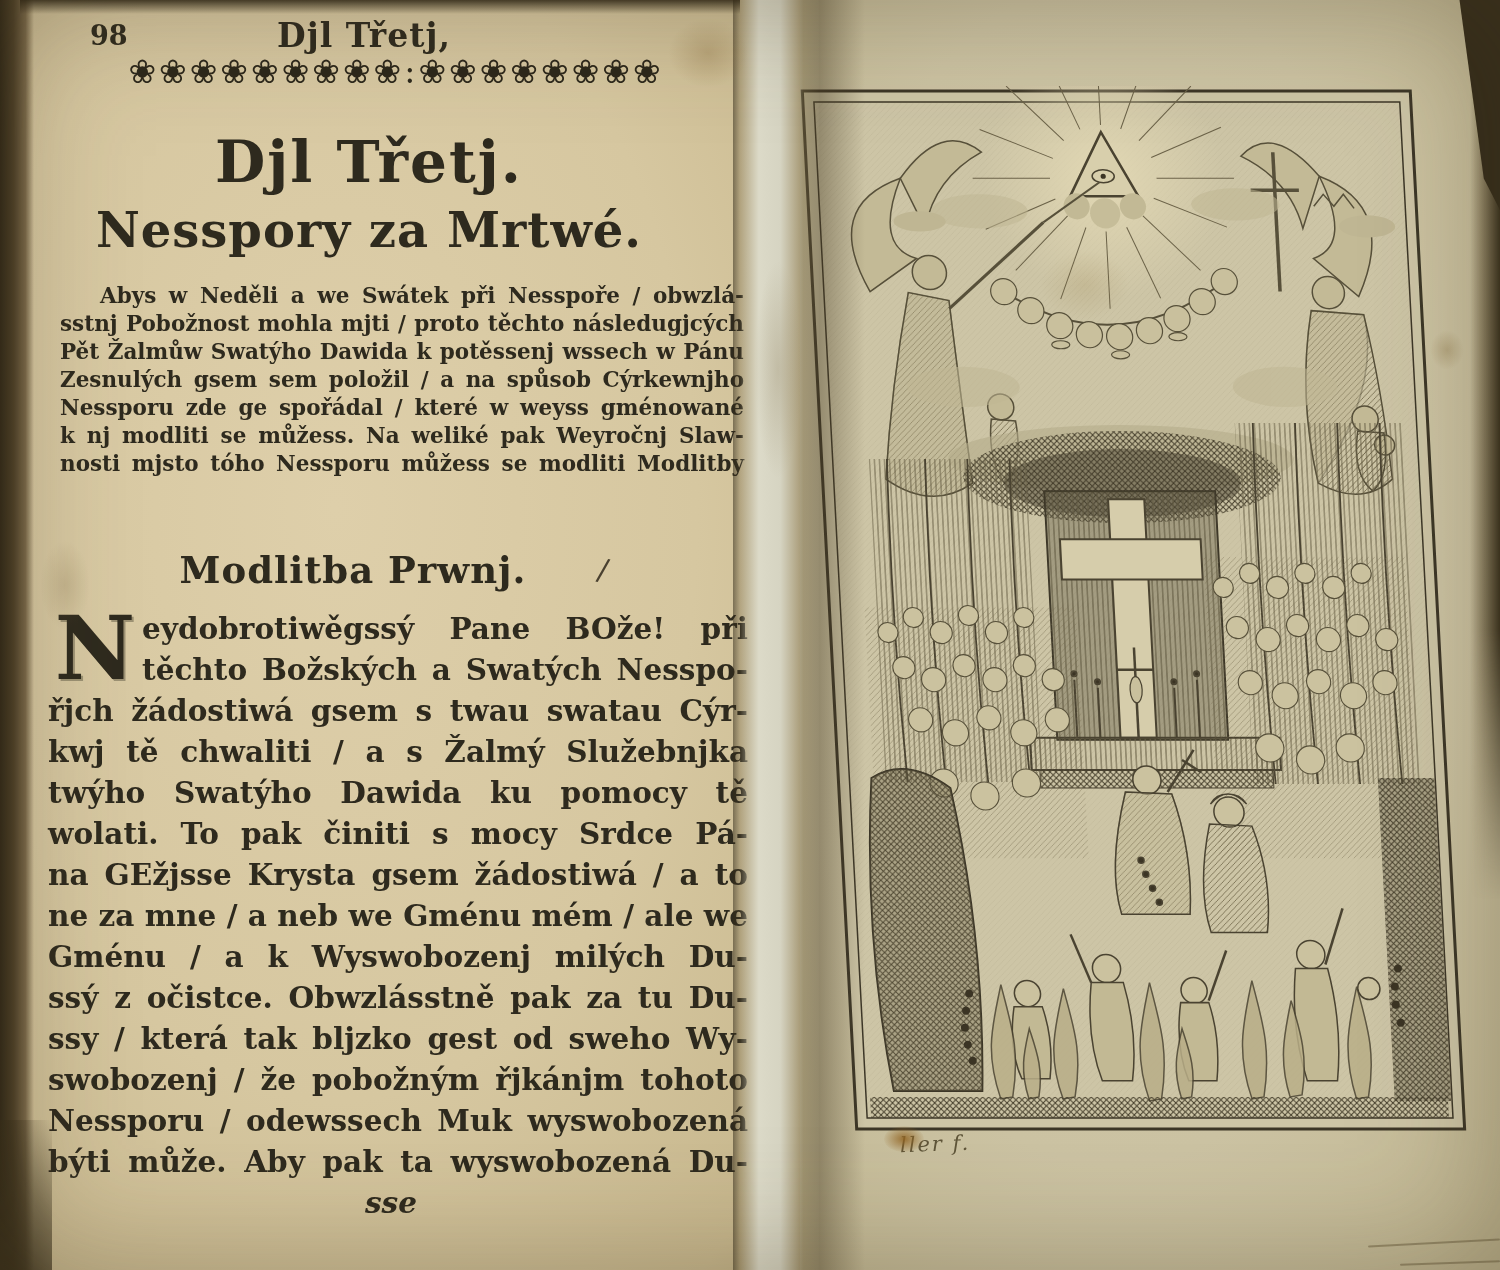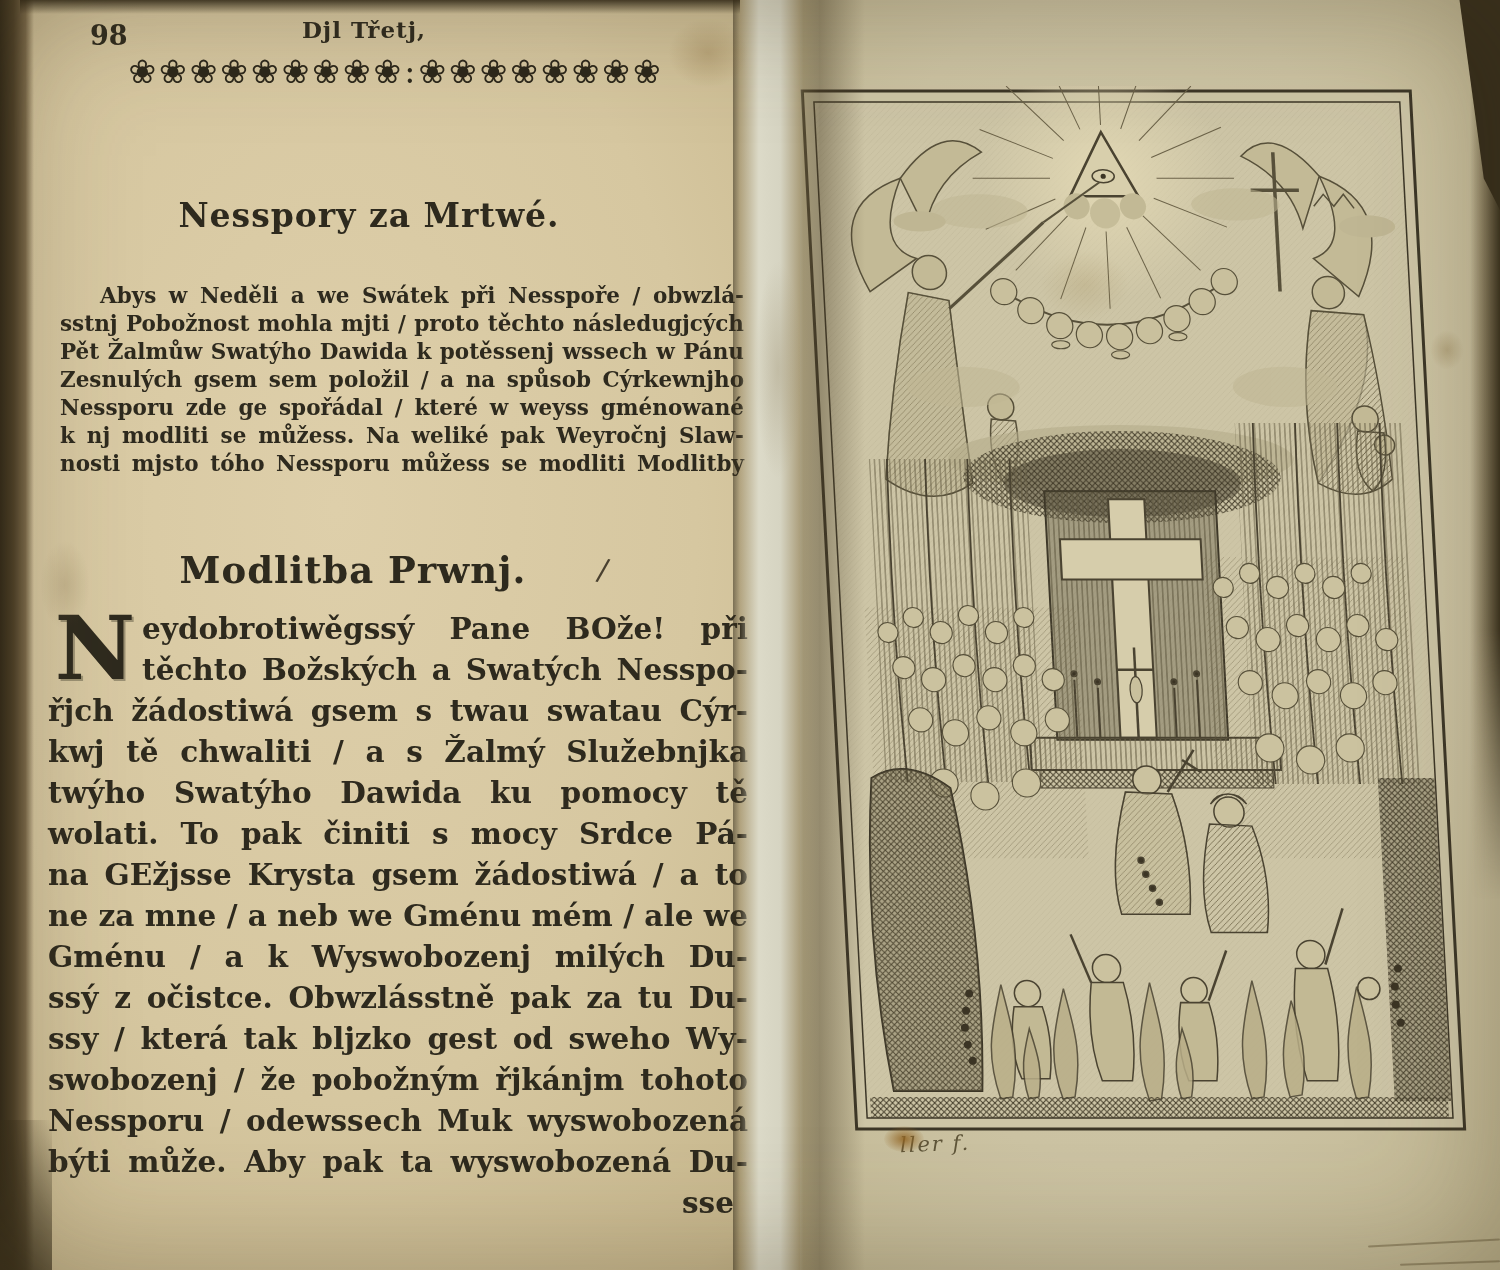--- a/index.html
+++ b/index.html
@@ -55,42 +55,42 @@
   }
   .crease{
     position:absolute;height:2px;background:rgba(95,82,52,.45);border-radius:2px;
   }
   .stain{position:absolute;border-radius:50%;pointer-events:none;}
 
   
   .page-left{position:absolute;left:28px;top:0;width:712px;height:1270px;}
   .pagenum{position:absolute;left:62px;top:20px;font-size:27px;font-weight:bold;}
   .running-title{position:absolute;left:0;right:40px;top:16px;text-align:center;
-    font-size:23px;font-weight:bold;letter-spacing:1px;}
+    font-size:33px;font-weight:bold;letter-spacing:1px;}
   .ornaments{position:absolute;left:28px;top:52px;width:680px;text-align:center;
     font-size:33px;letter-spacing:3px;white-space:nowrap;color:#2c271b;}
   .title{position:absolute;left:0;right:30px;top:128px;text-align:center;
     font-size:58px;font-weight:bold;letter-spacing:2px;}
-  .subtitle{position:absolute;left:0;right:30px;top:196px;text-align:center;
-    font-size:33px;font-weight:bold;letter-spacing:1px;}
+  .subtitle{position:absolute;left:0;right:30px;top:202px;text-align:center;
+    font-size:48px;font-weight:bold;letter-spacing:1px;}
   .intro{position:absolute;left:32px;top:282px;width:684px;
     font-size:21.5px;font-weight:bold;line-height:28px;}
   .jline{text-align:justify;text-align-last:justify;white-space:normal;}
   .jline.noj{text-align-last:left;}
   .indent{text-indent:40px;}
   .prayer-heading{position:absolute;left:0;right:62px;top:548px;text-align:center;
     font-size:37px;font-weight:bold;letter-spacing:1px;}
   .ink-mark{position:absolute;left:570px;top:552px;font-size:30px;color:#4a4130;
     transform:rotate(12deg);font-weight:normal;}
   .prayer{position:absolute;left:20px;top:608px;width:700px;
     font-size:29.5px;font-weight:bold;line-height:41px;}
   .dropcap{float:left;width:94px;height:82px;font-size:88px;line-height:80px;
     font-weight:bold;text-align:center;
     text-shadow:2px 2px 0 rgba(46,42,30,.35);}
-  .catchword{text-align:right;padding-right:14px;}
+  .catchword{text-align:center;padding-right:14px;font-style:italic;}
 
   
   .plate{
     position:absolute;left:797px;top:86px;width:618px;height:1048px;
     transform:skewX(3deg);transform-origin:top left;
   }
   .plate svg{display:block;width:100%;height:100%;}
   .signature{
     position:absolute;left:900px;top:1132px;font-size:21px;font-style:italic;
     color:#5f5539;letter-spacing:2px;transform:rotate(-2deg);
@@ -101,20 +101,21 @@
 
 <div class="spread">
 
   <div class="paper-left"></div>
   <div class="paper-right"></div>
 
   <div class="page-left">
     <div class="pagenum">98</div>
     <div class="running-title">Djl Třetj,</div>
     <div class="ornaments">❀❀❀❀❀❀❀❀❀:❀❀❀❀❀❀❀❀</div>
+    <div class="title">Djl Třetj.</div>
     <div class="subtitle">Nesspory za Mrtwé.</div>
 
     <div class="intro">
       <div class="jline indent">Abys w Neděli a we Swátek při Nesspoře / obwzlá-</div>
       <div class="jline">sstnj Pobožnost mohla mjti / proto těchto následugjcých</div>
       <div class="jline">Pět Žalmůw Swatýho Dawida k potěssenj wssech w Pánu</div>
       <div class="jline">Zesnulých gsem sem položil / a na spůsob Cýrkewnjho</div>
       <div class="jline">Nessporu zde ge spořádal / které w weyss gménowané</div>
       <div class="jline">k nj modliti se můžess.  Na weliké pak Weyročnj Slaw-</div>
       <div class="jline">nosti mjsto tóho Nessporu můžess se modliti Modlitby</div>

